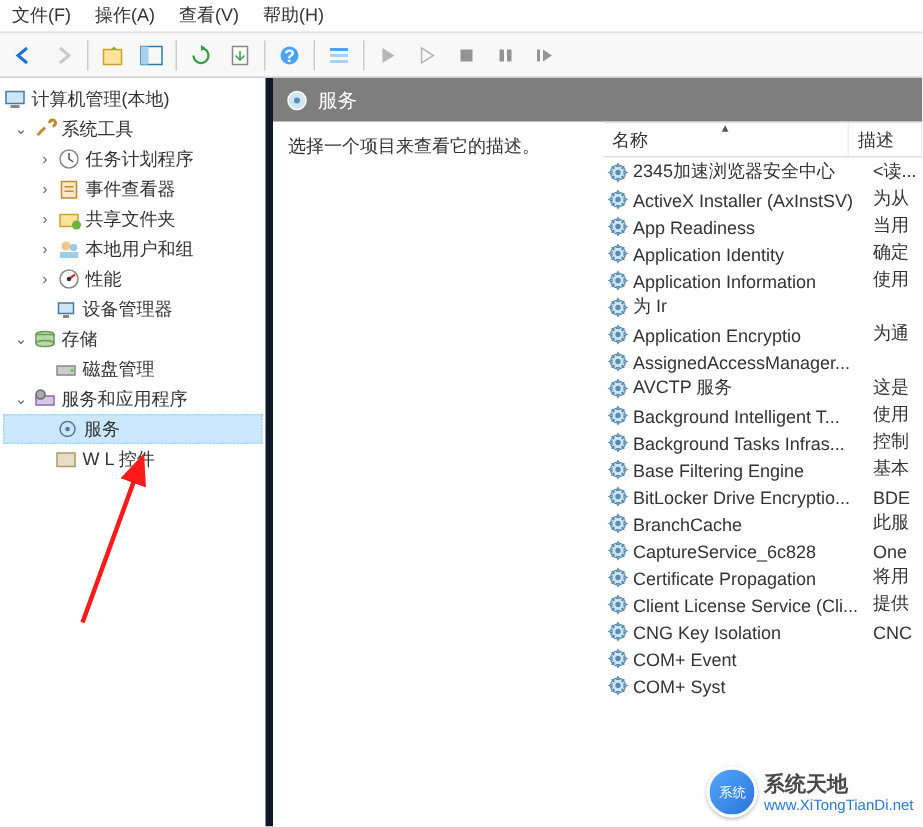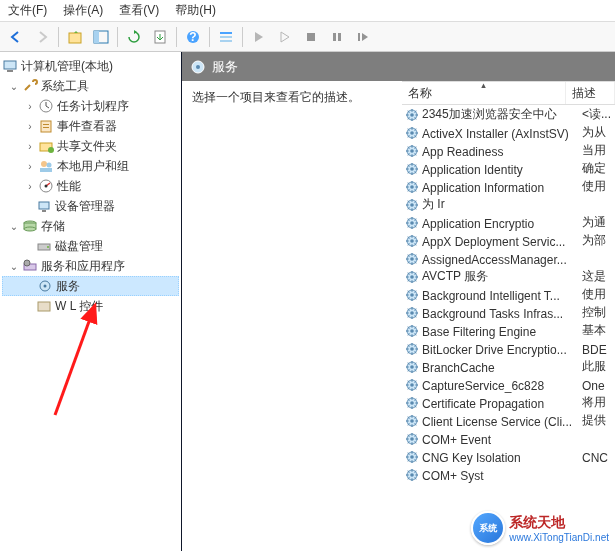--- a/index.html
+++ b/index.html
@@ -3,21 +3,21 @@
 <meta charset="utf-8">
 <style>
 *{box-sizing:border-box;margin:0;padding:0;font-family:"Microsoft YaHei","Segoe UI",Arial,sans-serif;font-size:12px;color:#333;user-select:none}
 body{width:615px;height:551px;overflow:hidden;background:#fff;position:relative}
 .menubar{display:flex;gap:16px;padding:4px 8px;height:22px;align-items:center;border-bottom:1px solid #ddd}
 .menu-item{cursor:default}
 .toolbar{display:flex;align-items:center;gap:2px;padding:2px 4px;height:30px;border-bottom:1px solid #ccc;background:#f8f8f8}
 .tb-btn{width:24px;height:24px;display:flex;align-items:center;justify-content:center;border:1px solid transparent;border-radius:2px}
 .tb-sep{width:1px;height:20px;background:#ccc;margin:0 2px}
 .main{display:flex;height:499px}
-.tree{width:182px;border-right:1px solid #0f172a;padding:4px 2px;overflow:hidden}
+.tree{width:182px;border-right:5px solid #0f172a;padding:4px 2px;overflow:hidden}
 .tree-row{display:flex;align-items:center;height:20px;padding:1px 0;white-space:nowrap}
 .tree-row.sel{background:#cce8ff;border:1px dotted #99d1ff;padding:0}
 .exp{width:12px;height:12px;display:flex;align-items:center;justify-content:center;margin-right:2px;font-size:10px;color:#666}
 .ticon{width:16px;height:16px;display:flex;align-items:center;justify-content:center;margin-right:3px}
 .right{flex:1;display:flex;flex-direction:column;overflow:hidden}
 .header-bar{height:29px;background:#7e7e7e;display:flex;align-items:center;padding:0 8px;gap:6px;color:#fff}
 .header-bar span{color:#fff;font-size:13px}
 .content{flex:1;display:flex;overflow:hidden}
 .desc-panel{width:220px;padding:8px 10px;font-size:12px}
 .list-panel{flex:1;overflow:hidden;display:flex;flex-direction:column}
@@ -26,22 +26,22 @@
 .col-name{width:164px;position:relative}
 .col-desc{flex:1}
 .sort-arrow{position:absolute;top:-2px;left:50%;transform:translateX(-50%);font-size:9px;color:#555}
 .svc-list{flex:1;overflow:hidden}
 .svc-row{display:flex;height:18px;align-items:flex-end;padding-left:2px}
 .svc-row .gear{width:16px;height:16px;margin-right:2px;flex-shrink:0}
 .svc-row .n{width:160px;white-space:nowrap;overflow:hidden;text-overflow:ellipsis;padding-right:4px}
 .svc-row .d{flex:1;white-space:nowrap;overflow:hidden}
 .arrow-annot{position:absolute;left:50px;top:300px;pointer-events:none}
 .watermark{position:absolute;right:6px;bottom:6px;display:flex;align-items:center;gap:4px;opacity:.95}
-.wm-circle{width:34px;height:34px;border-radius:50%;background:linear-gradient(135deg,#4aa3ff,#1e6fd9);display:flex;align-items:center;justify-content:center;color:#fff;font-weight:bold;font-size:9px;border:2px solid #fff;box-shadow:0 1px 3px rgba(0,0,0,.3)}
-.wm-text{font-size:14px;color:#b91c1c;font-weight:bold}
+.wm-circle{width:34px;height:34px;border-radius:50%;background:linear-gradient(135deg,#4aa3ff,#1e6fd9);display:flex;align-items:center;justify-content:center;color:#fff;font-weight:normal;font-size:9px;border:2px solid #fff;box-shadow:0 1px 3px rgba(0,0,0,.3)}
+.wm-text{font-size:14px;color:#404040;font-weight:bold}
 .wm-sub{font-size:10px;color:#1e6fd9}
 svg{display:block}
 </style>
 </head>
 <body>
 
 <div class="menubar">
   <span class="menu-item">文件(F)</span>
   <span class="menu-item">操作(A)</span>
   <span class="menu-item">查看(V)</span>
@@ -380,33 +380,20 @@
             <div class="svc-row">
               <span class="gear">
                 <svg width="16" height="16">
                   <g fill="#cde6f7" stroke="#5a8ab0" stroke-width="0.8">
                     <circle cx="8" cy="8" r="5"></circle>
                     <path d="M8 2 L9 4 L7 4 Z M8 14 L9 12 L7 12 Z M2 8 L4 9 L4 7 Z M14 8 L12 9 L12 7 Z M3.8 3.8 L5.5 5 L5 5.5 Z M12.2 12.2 L10.5 11 L11 10.5 Z M3.8 12.2 L5 10.5 L5.5 11 Z M12.2 3.8 L11 5.5 L10.5 5 Z"></path>
                   </g>
                   <circle cx="8" cy="8" r="1.8" fill="#5a8ab0"></circle>
                 </svg>
               </span>
-              <span class="n">AppX Deployment Servic...</span>
-              <span class="d">为部</span>
-            </div>
-            <div class="svc-row">
-              <span class="gear">
-                <svg width="16" height="16">
-                  <g fill="#cde6f7" stroke="#5a8ab0" stroke-width="0.8">
-                    <circle cx="8" cy="8" r="5"></circle>
-                    <path d="M8 2 L9 4 L7 4 Z M8 14 L9 12 L7 12 Z M2 8 L4 9 L4 7 Z M14 8 L12 9 L12 7 Z M3.8 3.8 L5.5 5 L5 5.5 Z M12.2 12.2 L10.5 11 L11 10.5 Z M3.8 12.2 L5 10.5 L5.5 11 Z M12.2 3.8 L11 5.5 L10.5 5 Z"></path>
-                  </g>
-                  <circle cx="8" cy="8" r="1.8" fill="#5a8ab0"></circle>
-                </svg>
-              </span>
               <span class="n">AssignedAccessManager...</span>
               <span class="d"></span>
             </div>
             <div class="svc-row">
               <span class="gear">
                 <svg width="16" height="16">
                   <g fill="#cde6f7" stroke="#5a8ab0" stroke-width="0.8">
                     <circle cx="8" cy="8" r="5"></circle>
                     <path d="M8 2 L9 4 L7 4 Z M8 14 L9 12 L7 12 Z M2 8 L4 9 L4 7 Z M14 8 L12 9 L12 7 Z M3.8 3.8 L5.5 5 L5 5.5 Z M12.2 12.2 L10.5 11 L11 10.5 Z M3.8 12.2 L5 10.5 L5.5 11 Z M12.2 3.8 L11 5.5 L10.5 5 Z"></path>
                   </g>
@@ -523,35 +510,35 @@
             <div class="svc-row">
               <span class="gear">
                 <svg width="16" height="16">
                   <g fill="#cde6f7" stroke="#5a8ab0" stroke-width="0.8">
                     <circle cx="8" cy="8" r="5"></circle>
                     <path d="M8 2 L9 4 L7 4 Z M8 14 L9 12 L7 12 Z M2 8 L4 9 L4 7 Z M14 8 L12 9 L12 7 Z M3.8 3.8 L5.5 5 L5 5.5 Z M12.2 12.2 L10.5 11 L11 10.5 Z M3.8 12.2 L5 10.5 L5.5 11 Z M12.2 3.8 L11 5.5 L10.5 5 Z"></path>
                   </g>
                   <circle cx="8" cy="8" r="1.8" fill="#5a8ab0"></circle>
                 </svg>
               </span>
+              <span class="n">CNG Key Isolation</span>
+              <span class="d">CNC</span>
+            </div>
+            <div class="svc-row">
+              <span class="gear">
+                <svg width="16" height="16">
+                  <g fill="#cde6f7" stroke="#5a8ab0" stroke-width="0.8">
+                    <circle cx="8" cy="8" r="5"></circle>
+                    <path d="M8 2 L9 4 L7 4 Z M8 14 L9 12 L7 12 Z M2 8 L4 9 L4 7 Z M14 8 L12 9 L12 7 Z M3.8 3.8 L5.5 5 L5 5.5 Z M12.2 12.2 L10.5 11 L11 10.5 Z M3.8 12.2 L5 10.5 L5.5 11 Z M12.2 3.8 L11 5.5 L10.5 5 Z"></path>
+                  </g>
+                  <circle cx="8" cy="8" r="1.8" fill="#5a8ab0"></circle>
+                </svg>
+              </span>
               <span class="n">COM+ Event</span>
               <span class="d"></span>
-            </div>
-            <div class="svc-row">
-              <span class="gear">
-                <svg width="16" height="16">
-                  <g fill="#cde6f7" stroke="#5a8ab0" stroke-width="0.8">
-                    <circle cx="8" cy="8" r="5"></circle>
-                    <path d="M8 2 L9 4 L7 4 Z M8 14 L9 12 L7 12 Z M2 8 L4 9 L4 7 Z M14 8 L12 9 L12 7 Z M3.8 3.8 L5.5 5 L5 5.5 Z M12.2 12.2 L10.5 11 L11 10.5 Z M3.8 12.2 L5 10.5 L5.5 11 Z M12.2 3.8 L11 5.5 L10.5 5 Z"></path>
-                  </g>
-                  <circle cx="8" cy="8" r="1.8" fill="#5a8ab0"></circle>
-                </svg>
-              </span>
-              <span class="n">CNG Key Isolation</span>
-              <span class="d">CNC</span>
             </div>
             <div class="svc-row">
               <span class="gear">
                 <svg width="16" height="16">
                   <g fill="#cde6f7" stroke="#5a8ab0" stroke-width="0.8">
                     <circle cx="8" cy="8" r="5"></circle>
                     <path d="M8 2 L9 4 L7 4 Z M8 14 L9 12 L7 12 Z M2 8 L4 9 L4 7 Z M14 8 L12 9 L12 7 Z M3.8 3.8 L5.5 5 L5 5.5 Z M12.2 12.2 L10.5 11 L11 10.5 Z M3.8 12.2 L5 10.5 L5.5 11 Z M12.2 3.8 L11 5.5 L10.5 5 Z"></path>
                   </g>
                   <circle cx="8" cy="8" r="1.8" fill="#5a8ab0"></circle>
                 </svg>

